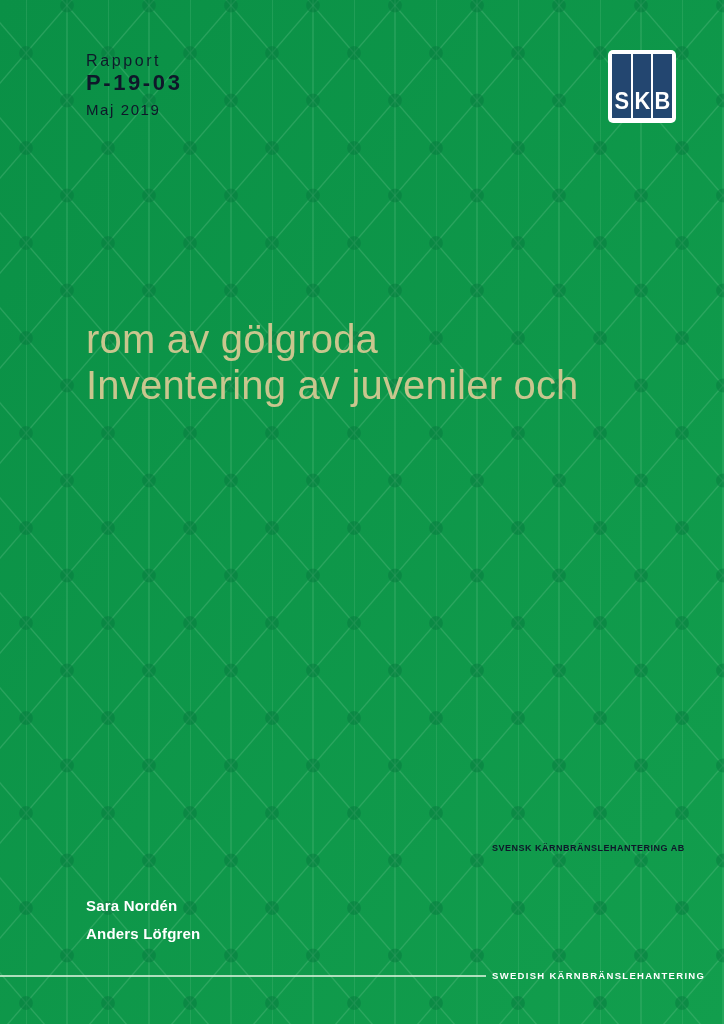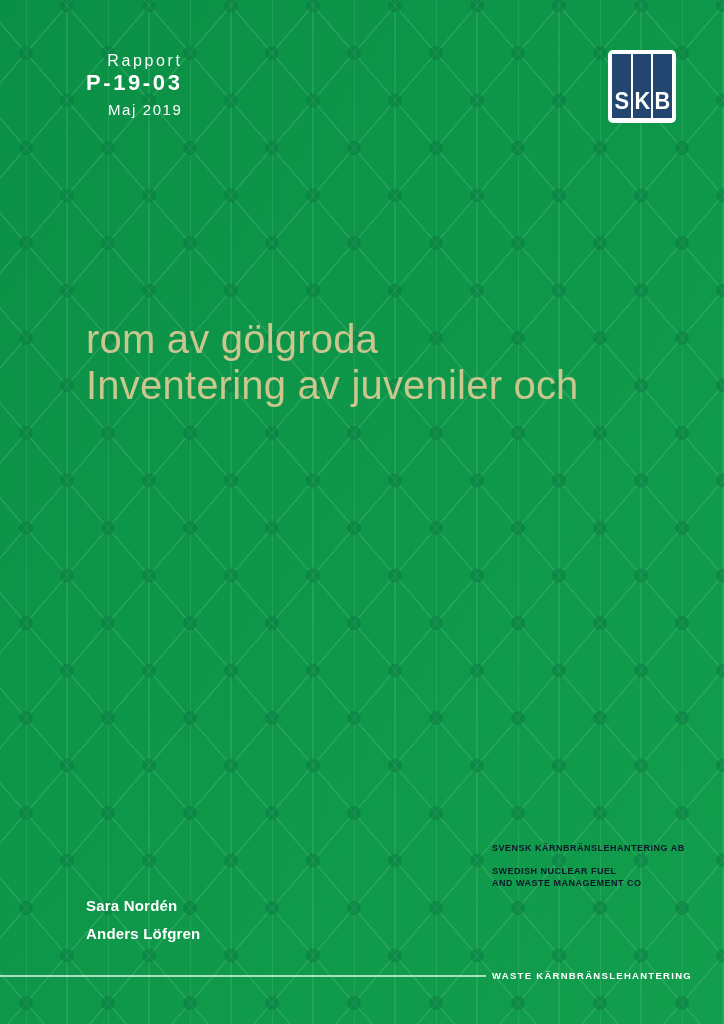--- a/index.html
+++ b/index.html
@@ -8,21 +8,21 @@
     position:relative;
     width:724px; height:1024px;
     overflow:hidden;
     font-family:"Liberation Sans", sans-serif;
     background:#0d9a48;
     margin:0 auto;
   }
   .bg-svg { position:absolute; left:0; top:0; width:724px; height:1024px; display:block; }
 
   
-  .header { position:absolute; left:86px; top:51px; color:#ffffff;text-align:right; }
+  .header { position:absolute; left:86px; top:51px; color:#0f172a; }
   .report-type   { font-size:16px; font-weight:400; letter-spacing:2.6px; line-height:19px; opacity:.97; }
   .report-number { font-size:22px; font-weight:700; letter-spacing:2.6px; line-height:26px; margin-top:0; }
   .report-date   { font-size:15px; font-weight:400; letter-spacing:1.6px; line-height:20px; margin-top:4px; }
 
   
   .logo {
     position:absolute; left:608px; top:50px;
     width:68px; height:73px;
     background:#ffffff; border-radius:5px;
     display:flex; gap:2px; padding:4px 4px 5px 4px;
@@ -122,22 +122,18 @@
     <div>Inventering av juveniler och</div>
   </div>
 
   <div class="authors">
     <div class="author">Sara Nordén</div>
     <div class="author">Anders Löfgren</div>
   </div>
 
   <div class="contact">
     <div class="c-bold">SVENSK KÄRNBRÄNSLEHANTERING AB</div>
-    <div class="group-en">
-      <div class="c-bold">SWEDISH NUCLEAR FUEL</div>
-      <div class="c-bold">AND WASTE MANAGEMENT CO</div>
-    </div>
   </div>
 
   <div class="footer-rule"></div>
-  <div class="footer-text">WASTE KÄRNBRÄNSLEHANTERING</div>
+  <div class="footer-text">SWEDISH KÄRNBRÄNSLEHANTERING</div>
 
 </div>
 
 </body></html>

